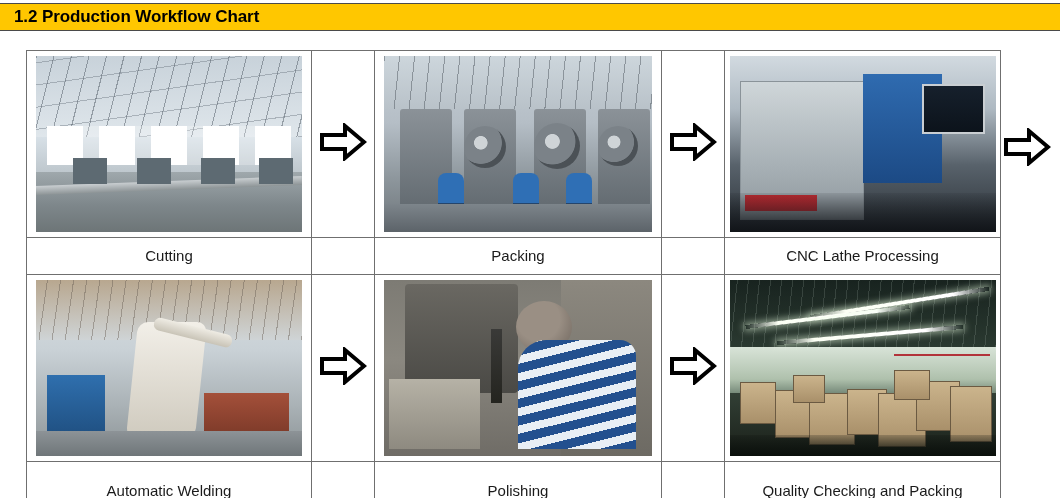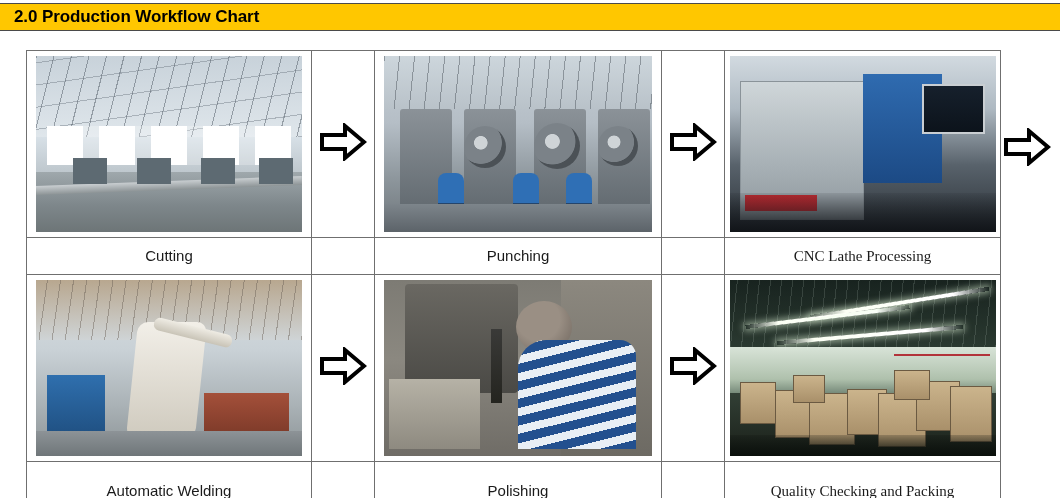--- a/index.html
+++ b/index.html
@@ -73,21 +73,21 @@
     color: #1a1a1a;
     line-height: 1.35;
     padding: 3px 2px;
   }
   td.label-cell.tall {
     height: 52px;
   }
 
   .col-a { width: 284px; margin-left: 34px; }
   .col-b { width: 286px; }
-  .col-c { width: 275px; font-family: Liberation Serif, serif; }
+  .col-c { width: 275px; }
 
   
   .block-arrow {
     display: inline-block;
     width: 48px;
     height: 38px;
     line-height: 0;
   }
   .block-arrow svg { display: block; }
 
@@ -286,21 +286,21 @@
     left: 0; bottom: 0; width: 100%; height: 12%;
     background: linear-gradient(rgba(10,14,11,.2), #0b100c);
   }
 </style>
 </head>
 <body>
 
 <div id="page">
 
   <div class="section-header">
-    <span class="title">2.0 Production Workflow Chart</span>
+    <span class="title">1.2 Production Workflow Chart</span>
   </div>
 
   <table class="workflow-table">
     <tbody>
 
       <tr>
         <td class="photo-cell col-a">
           <div class="photo ph-cutting">
             <div class="lay roof"></div>
             <div class="lay windows"></div>
@@ -353,21 +353,21 @@
             <div class="lay monitor"></div>
             <div class="lay logo"></div>
             <div class="lay shadow"></div>
           </div>
         </td>
       </tr>
 
       <tr>
         <td class="label-cell col-a">Cutting</td>
         <td class="label-cell"></td>
-        <td class="label-cell col-b">Punching</td>
+        <td class="label-cell col-b">Packing</td>
         <td class="label-cell"></td>
         <td class="label-cell col-c">CNC Lathe Processing</td>
       </tr>
 
       <tr>
         <td class="photo-cell col-a">
           <div class="photo ph-weld">
             <div class="lay roof"></div>
             <div class="lay robot"></div>
             <div class="lay arm"></div>

